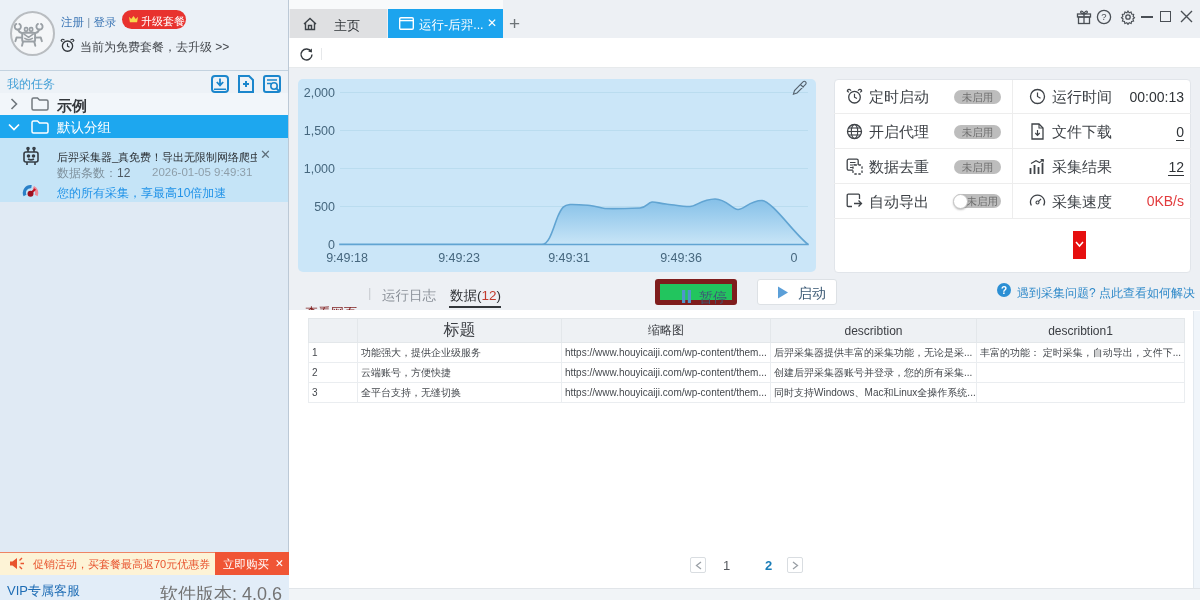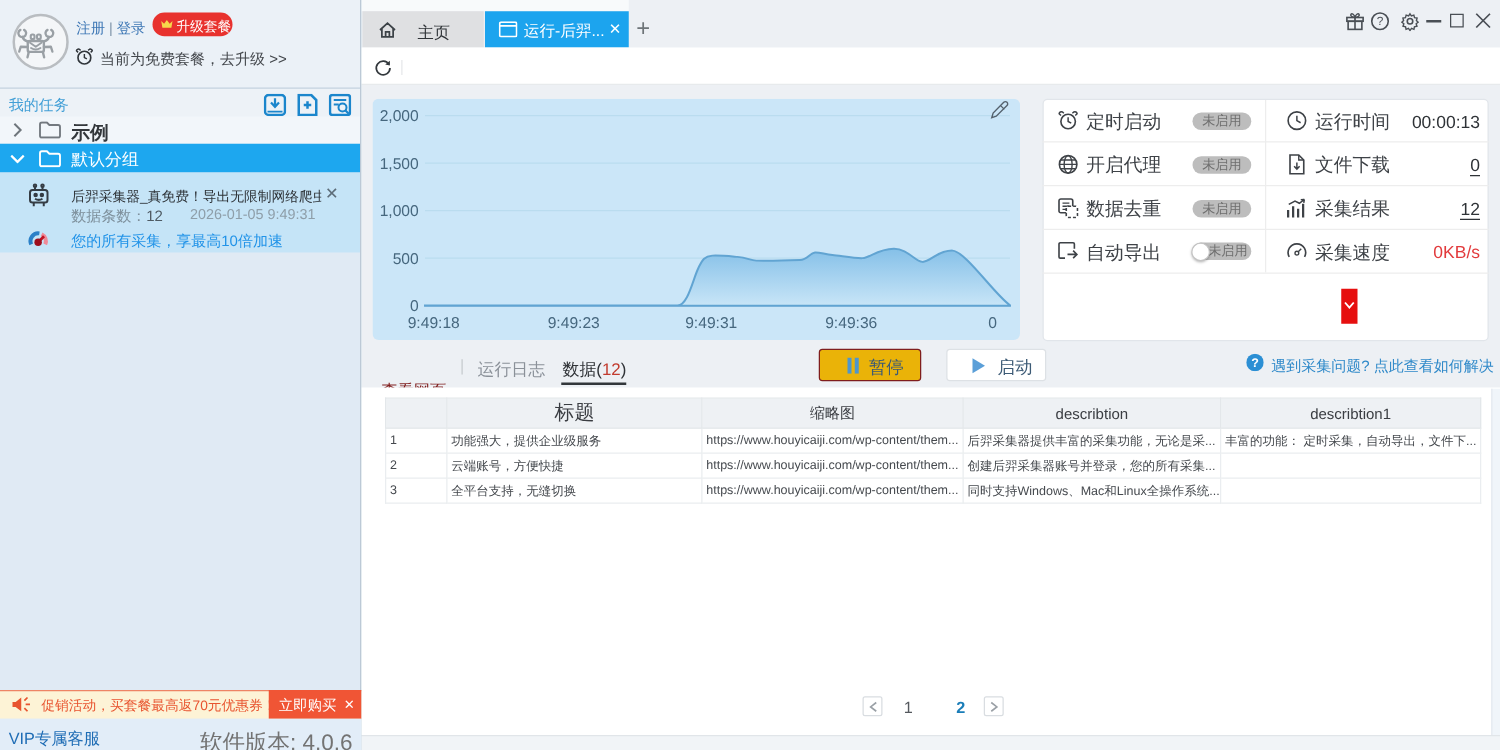--- a/index.html
+++ b/index.html
@@ -167,21 +167,21 @@
         <path d="M1 1 L4.5 5 L8 1" fill="none" stroke="#fff" stroke-width="1.5"></path>
       </svg>
   </div>
 
   <div class="abs" style="left:16px;top:304px;font-size:13px;color:#7f1d1d;">查看网页</div>
   <div class="abs" style="left:79px;top:285px;font-size:13px;color:#c9cdd1;">|</div>
   <div class="abs" style="left:93px;top:287px;font-size:13.5px;color:#8b9199;">运行日志</div>
   <div class="abs" style="left:161px;top:287px;font-size:13.5px;color:#2f3236;">数据(<span style="color:#c23b2e;">12</span>)</div>
   <div class="abs" style="left:160px;top:306px;width:52px;height:2px;background:#33373b;"></div>
 
-  <div class="abs" style="left:366px;top:279px;width:82px;height:26px;background:#eab308;border:1px solid #7f1d1d;border-radius:3px;">
+  <div class="abs" style="left:366px;top:279px;width:82px;height:26px;background:#22c55e;border:5px solid #7f1d1d;border-radius:3px;">
     <svg class="abs" style="left:21px;top:6px;" width="11" height="13" viewBox="0 0 11 13">
         <rect x="1" y="0" width="3.2" height="13" fill="#4f96cc"></rect>
         <rect x="6.8" y="0" width="3.2" height="13" fill="#4f96cc"></rect>
       </svg>
     <span class="abs" style="left:39px;top:5px;font-size:14px;color:#3c5a75;">暂停</span>
   </div>
   <div class="abs" style="left:468px;top:279px;width:80px;height:26px;background:#fff;border:1px solid #dde1e5;border-radius:3px;">
     <svg class="abs" style="left:19px;top:6px;" width="12" height="13" viewBox="0 0 12 13">
         <path d="M1 0.5 L11 6.5 L1 12.5 Z" fill="#5b9fd8"></path>
       </svg>

